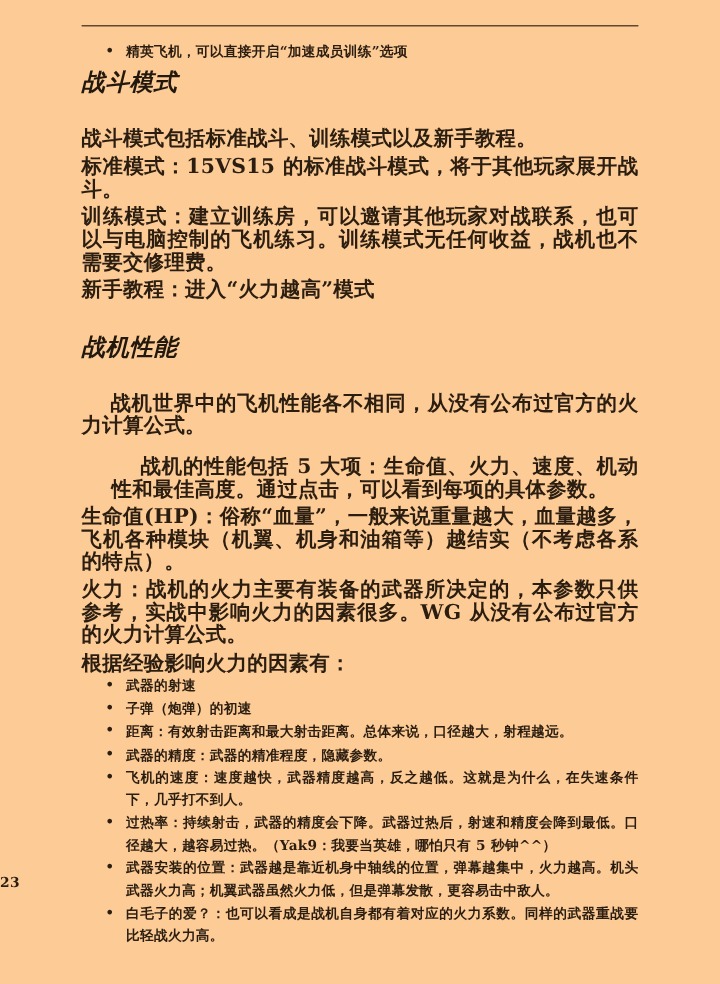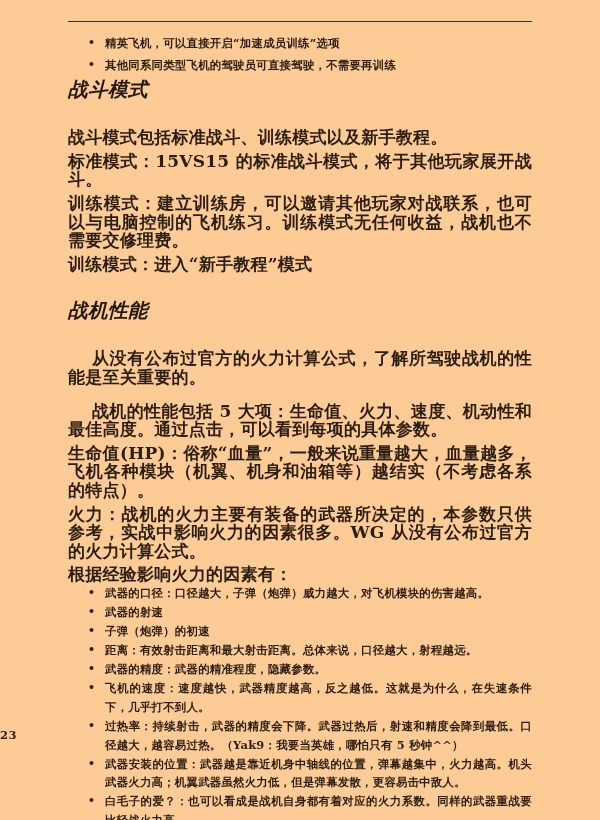--- a/index.html
+++ b/index.html
@@ -92,21 +92,21 @@
     font-size: 17px;
     line-height: 18.6px;
     letter-spacing: 0.25px;
     font-weight: 700;
     margin: 0;
     text-align: justify;
     text-justify: inter-character;
   }
   p.gap-lg  { margin-top: 26px; }
   p.gap-md  { margin-top: 5px; }
-  p.gap-sm  { margin-top: 15px; }
+  p.gap-sm  { margin-top: 15px; margin-left: 25px; }
   p.indent  { text-indent: 24px; }
 
   .list-gap { margin-top: 12px; }
 
   
   .page-number {
     position: absolute;
     left: 0;
     right: 0;
     top: 728px;
@@ -120,51 +120,49 @@
 <body>
 
 <div class="page">
 
   <div class="header-rule"></div>
 
   <div class="content">
 
     <ul class="bullets">
       <li>精英飞机，可以直接开启“加速成员训练”选项</li>
-      <li>其他同系同类型飞机的驾驶员可直接驾驶，不需要再训练</li>
     </ul>
 
     <div class="heading-wrap-combat">
       <h2 class="heading">战斗模式</h2>
     </div>
 
     <p class="body gap-lg">战斗模式包括标准战斗、训练模式以及新手教程。</p>
 
     <p class="body gap-md">标准模式：15VS15 的标准战斗模式，将于其他玩家展开战斗。</p>
 
     <p class="body gap-md">训练模式：建立训练房，可以邀请其他玩家对战联系，也可以与电脑控制的飞机练习。训练模式无任何收益，战机也不需要交修理费。</p>
 
-    <p class="body gap-md">训练模式：进入“新手教程”模式</p>
+    <p class="body gap-md">新手教程：进入“火力越高”模式</p>
 
     <div class="heading-wrap-perf">
       <h2 class="heading">战机性能</h2>
     </div>
 
-    <p class="body gap-lg indent">从没有公布过官方的火力计算公式，了解所驾驶战机的性能是至关重要的。</p>
+    <p class="body gap-lg indent">战机世界中的飞机性能各不相同，从没有公布过官方的火力计算公式。</p>
 
     <p class="body gap-sm indent">战机的性能包括 5 大项：生命值、火力、速度、机动性和最佳高度。通过点击，可以看到每项的具体参数。</p>
 
     <p class="body gap-md">生命值(HP)：俗称“血量”，一般来说重量越大，血量越多，飞机各种模块（机翼、机身和油箱等）越结实（不考虑各系的特点）。</p>
 
     <p class="body gap-md">火力：战机的火力主要有装备的武器所决定的，本参数只供参考，实战中影响火力的因素很多。WG 从没有公布过官方的火力计算公式。</p>
 
     <p class="body gap-md">根据经验影响火力的因素有：</p>
 
     <ul class="bullets tight list-gap">
-      <li>武器的口径：口径越大，子弹（炮弹）威力越大，对飞机模块的伤害越高。</li>
       <li>武器的射速</li>
       <li>子弹（炮弹）的初速</li>
       <li>距离：有效射击距离和最大射击距离。总体来说，口径越大，射程越远。</li>
       <li>武器的精度：武器的精准程度，隐藏参数。</li>
       <li>飞机的速度：速度越快，武器精度越高，反之越低。这就是为什么，在失速条件下，几乎打不到人。</li>
       <li>过热率：持续射击，武器的精度会下降。武器过热后，射速和精度会降到最低。口径越大，越容易过热。（Yak9：我要当英雄，哪怕只有 5 秒钟^^）</li>
       <li>武器安装的位置：武器越是靠近机身中轴线的位置，弹幕越集中，火力越高。机头武器火力高；机翼武器虽然火力低，但是弹幕发散，更容易击中敌人。</li>
       <li>白毛子的爱？：也可以看成是战机自身都有着对应的火力系数。同样的武器重战要比轻战火力高。</li>
     </ul>
 

